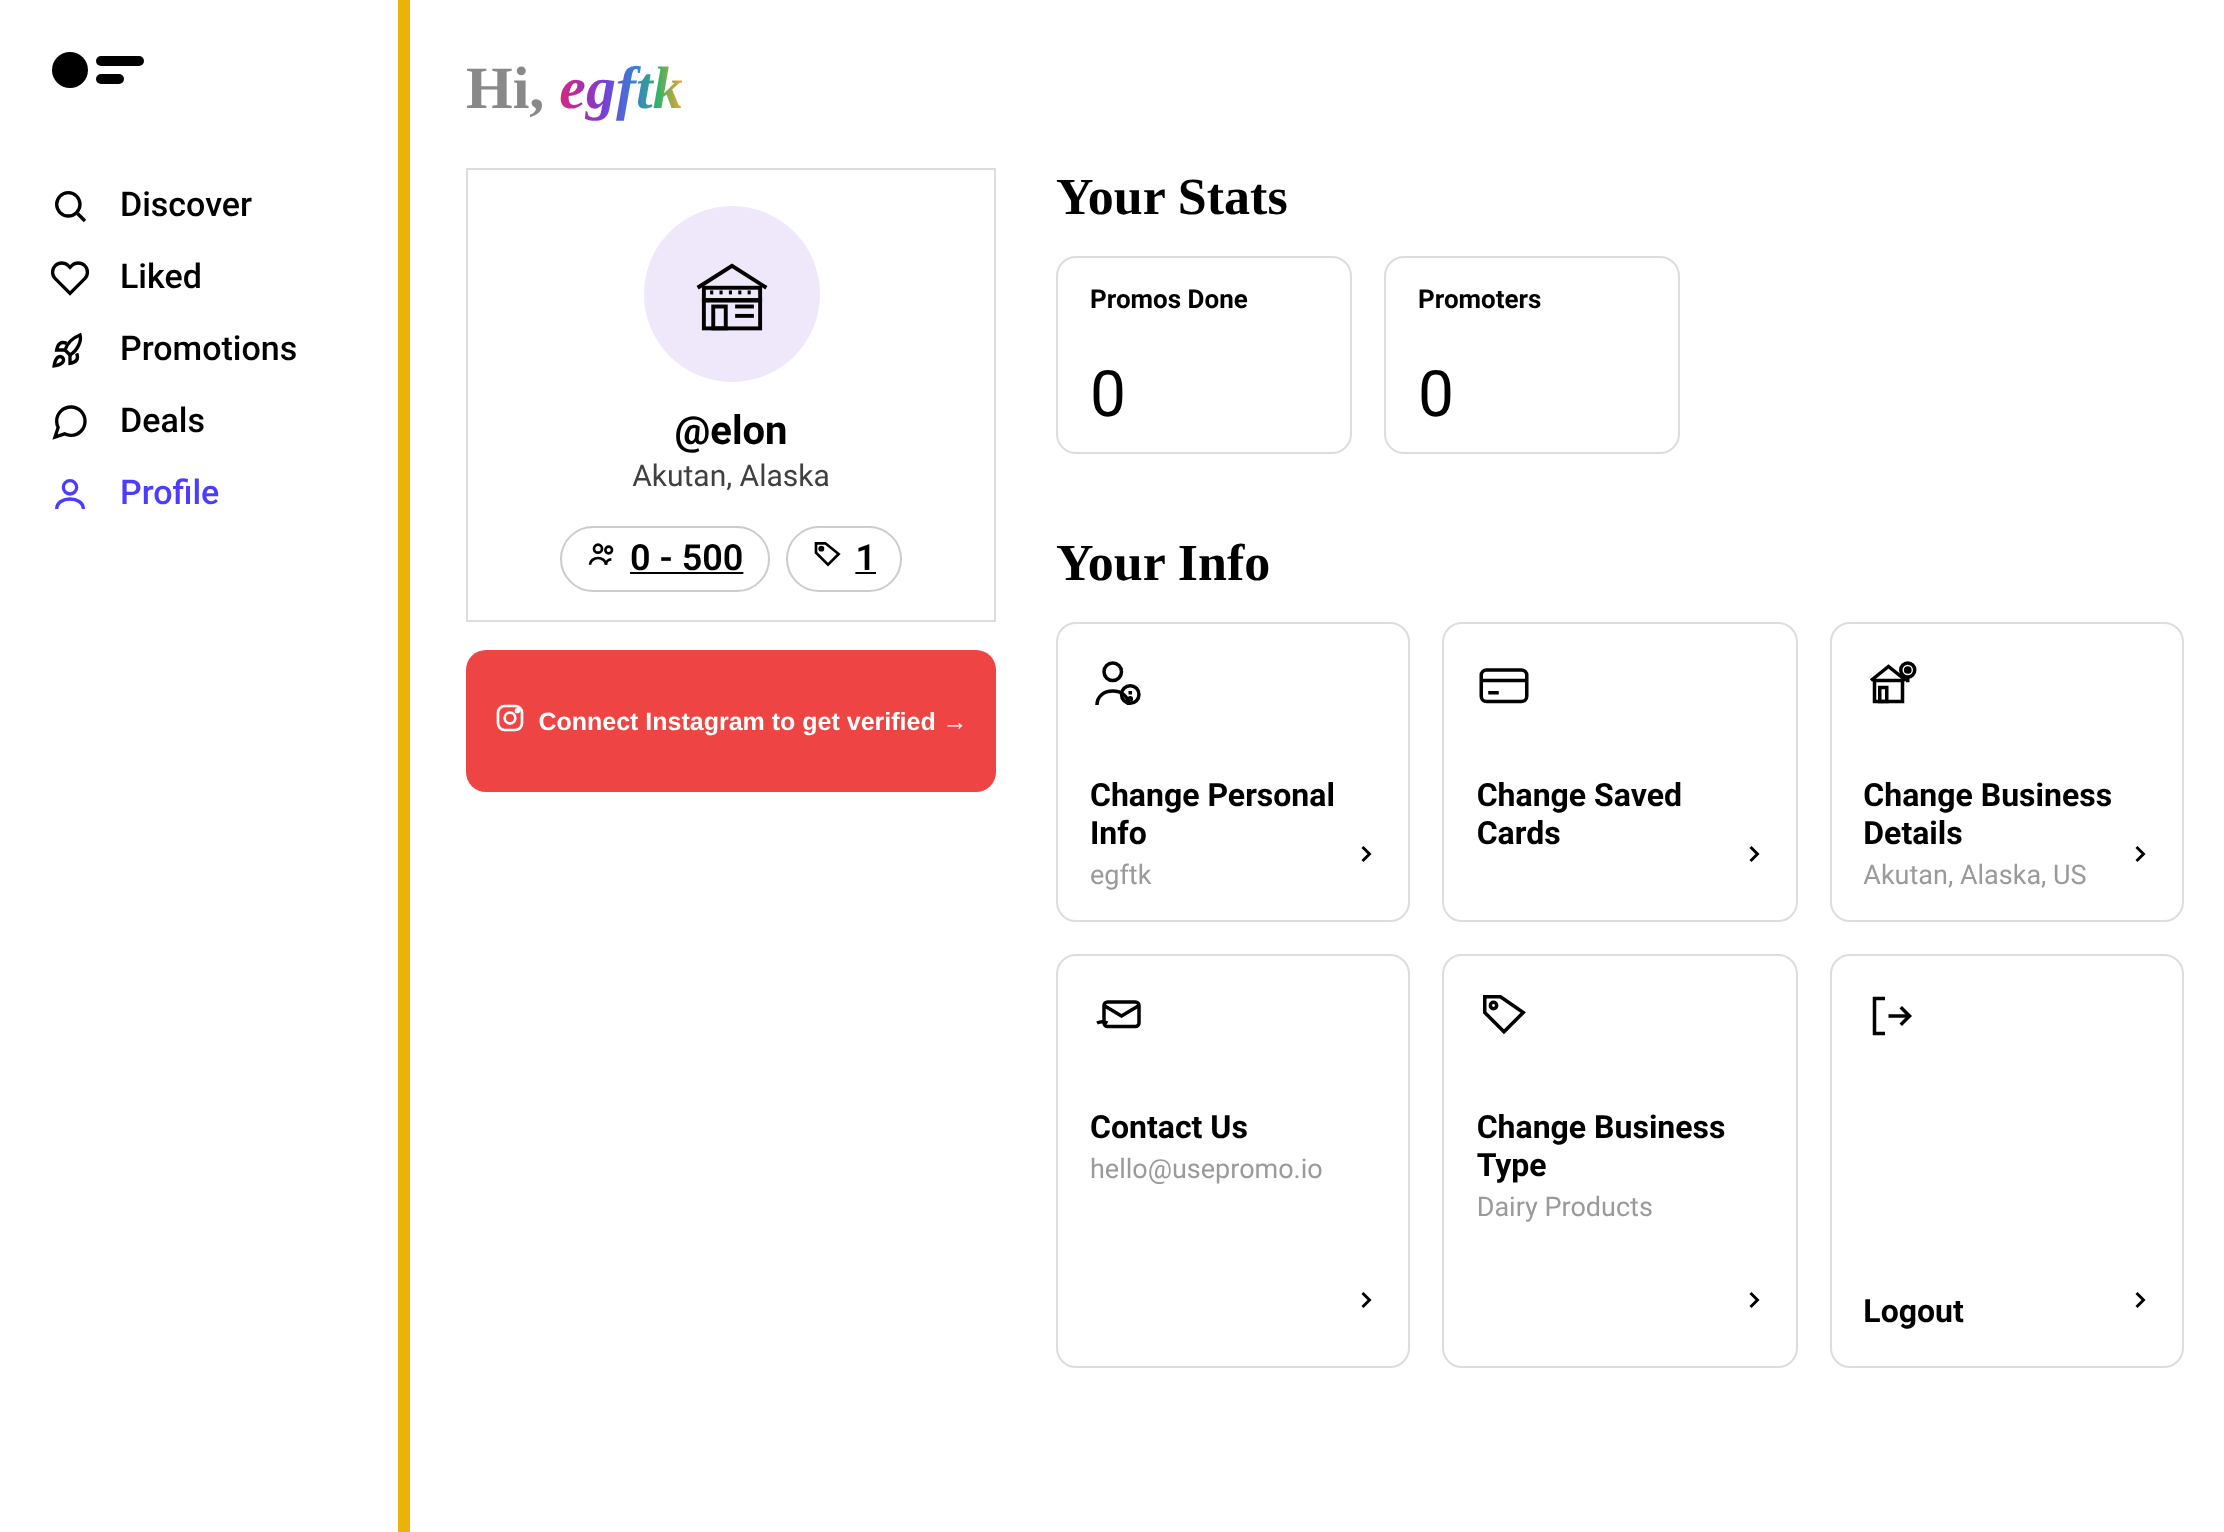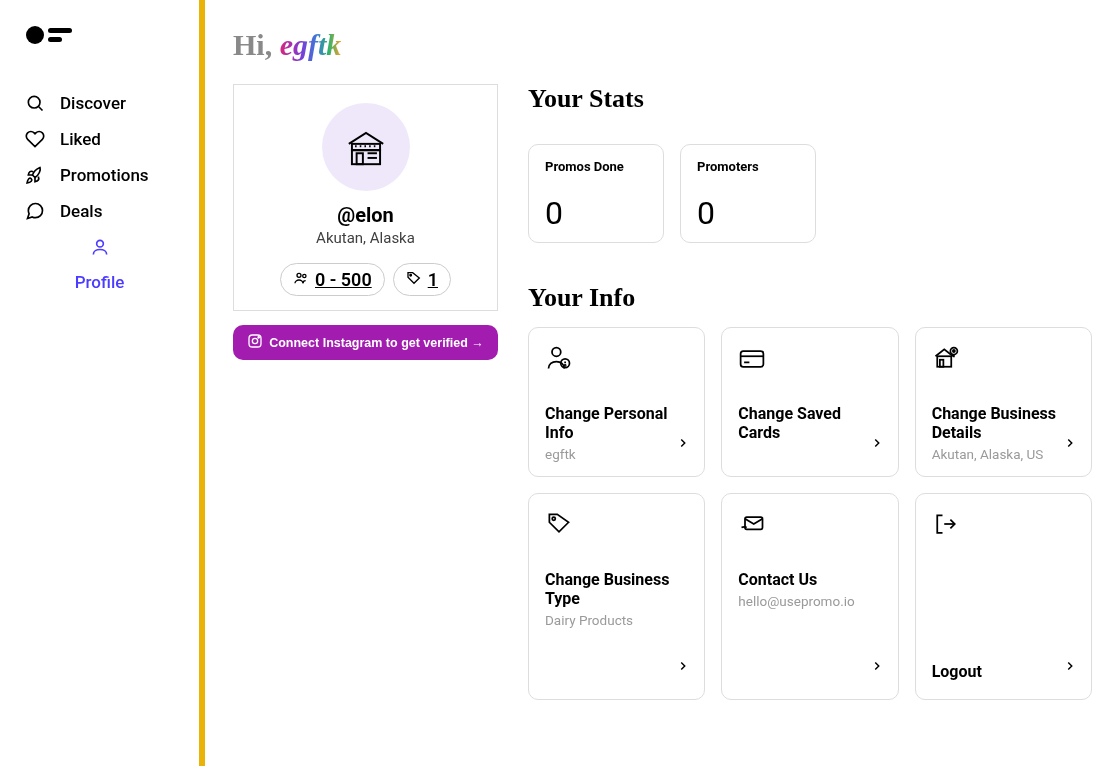--- a/index.html
+++ b/index.html
@@ -35,21 +35,21 @@
     display: flex; flex-direction: column; gap: 4px;
   }
   .logo-line1 { width: 24px; height: 5px; background:#000; border-radius:3px;}
   .logo-line2 { width: 14px; height: 5px; background:#000; border-radius:3px;}
   .nav { display: flex; flex-direction: column; gap: 14px; }
   .nav-item {
     display: flex; align-items:center; gap: 14px;
     font-size: 17px; font-weight: 500; cursor: pointer;
     color:#000;
   }
-  .nav-item.active { color:#4b3cff;flex-direction:column; }
+  .nav-item.active { color:#4b3cff; }
   .nav-icon { width:22px; height:22px; display:flex; align-items:center; justify-content:center; flex-shrink:0;}
   .nav-icon svg { width:20px; height:20px; }
   .nav-item.active .nav-icon svg { stroke:#4b3cff; }
 
   
   .main {
     flex: 1;
     padding: 28px 20px 20px 28px;
     overflow-y:auto;
   }
@@ -85,37 +85,36 @@
   .location { font-size:15px; color:#404040; margin-bottom:16px;}
   .pills { display:flex; gap:8px; justify-content:center; }
   .pill {
     border:1px solid #ccc; border-radius:999px;
     padding:5px 12px; font-size:18px; font-weight:600;
     display:flex; align-items:flex-end; gap:6px;text-decoration:underline;
   }
   .pill svg{width:16px;height:16px;}
 
   .connect-btn {
-    margin-top:14px; width:100%; background:#a21caf; color:#fff;
-    border:none; border-radius:10px; padding:8px 10px;
+    margin-top:14px; width:100%; background:#ef4444; color:#fff;
+    border:none; border-radius:10px; padding:26px 10px;
     font-size:12.5px; font-weight:600; cursor:pointer;
     display:flex; align-items:center; justify-content:center; gap:6px;
   }
   .connect-btn svg{width:16px;height:16px;}
 
   .right-col { flex:1; }
   .section-title {
     font-family: Georgia,'Times New Roman',serif;
     font-size:26px; font-weight:700; margin-bottom:14px;
   }
   .stats-row { display:flex; gap:16px; margin-bottom:40px;}
   .stat-card {
     border:1px solid #ddd; border-radius:10px; padding:14px 16px 10px;
-    width:136px;
-    margin-top:16px;
+    width:148px;
   }
   .stat-label { font-size:13px; font-weight:700; margin-bottom:20px;}
   .stat-value { font-size:32px; font-weight:400;}
 
   .info-grid {
     display:grid; grid-template-columns: 1fr 1fr 1fr; gap:16px;
   }
   .info-card {
     border:1px solid #ddd; border-radius:10px; padding:16px 16px 14px;
     cursor:pointer; position:relative;
@@ -318,46 +317,46 @@
             <div class="info-card-title">Change Business Details</div>
             <div class="info-card-sub">Akutan, Alaska, US</div>
             <span class="chev"><svg viewBox="0 0 24 24" fill="none" stroke="#000" stroke-width="2.5">
                   <polyline points="9 6 15 12 9 18"></polyline>
                 </svg></span>
           </div>
 
           <div class="info-card">
             <div class="info-card-icon">
               <svg viewBox="0 0 32 32" fill="none" stroke="#000" stroke-width="2">
-                  <path d="M27 14 L16 25 L5 14 V5 h9 L27 14z"></path>
-                  <circle cx="10" cy="10" r="1.8"></circle>
-                </svg>
-            </div>
-            <div class="info-card-title">Change Business Type</div>
-            <div class="info-card-sub">Dairy Products</div>
-            <span class="chev"><svg viewBox="0 0 24 24" fill="none" stroke="#000" stroke-width="2.5">
-                  <polyline points="9 6 15 12 9 18"></polyline>
-                </svg></span>
-          </div>
-
-          <div class="info-card">
-            <div class="info-card-icon">
-              <svg viewBox="0 0 32 32" fill="none" stroke="#000" stroke-width="2">
                   <rect x="8" y="8" width="20" height="14" rx="2"></rect>
                   <polyline points="8 10 18 16 28 10"></polyline>
                   <path d="M4 20 c2 -1 4 -1 6 0"></path>
                 </svg>
             </div>
             <div class="info-card-title">Contact Us</div>
             <div class="info-card-sub">hello@usepromo.io</div>
             <span class="chev"><svg viewBox="0 0 24 24" fill="none" stroke="#000" stroke-width="2.5">
                   <polyline points="9 6 15 12 9 18"></polyline>
                 </svg></span>
           </div>
 
+          <div class="info-card">
+            <div class="info-card-icon">
+              <svg viewBox="0 0 32 32" fill="none" stroke="#000" stroke-width="2">
+                  <path d="M27 14 L16 25 L5 14 V5 h9 L27 14z"></path>
+                  <circle cx="10" cy="10" r="1.8"></circle>
+                </svg>
+            </div>
+            <div class="info-card-title">Change Business Type</div>
+            <div class="info-card-sub">Dairy Products</div>
+            <span class="chev"><svg viewBox="0 0 24 24" fill="none" stroke="#000" stroke-width="2.5">
+                  <polyline points="9 6 15 12 9 18"></polyline>
+                </svg></span>
+          </div>
+
           <div class="info-card logout">
             <div class="info-card-icon">
               <svg viewBox="0 0 32 32" fill="none" stroke="#000" stroke-width="2">
                   <path d="M12 6 H6 v20 h6"></path>
                   <polyline points="14 16 26 16"></polyline>
                   <polyline points="21 11 26 16 21 21"></polyline>
                 </svg>
             </div>
             <div class="spacer"></div>
             <div class="info-card-title">Logout</div>

